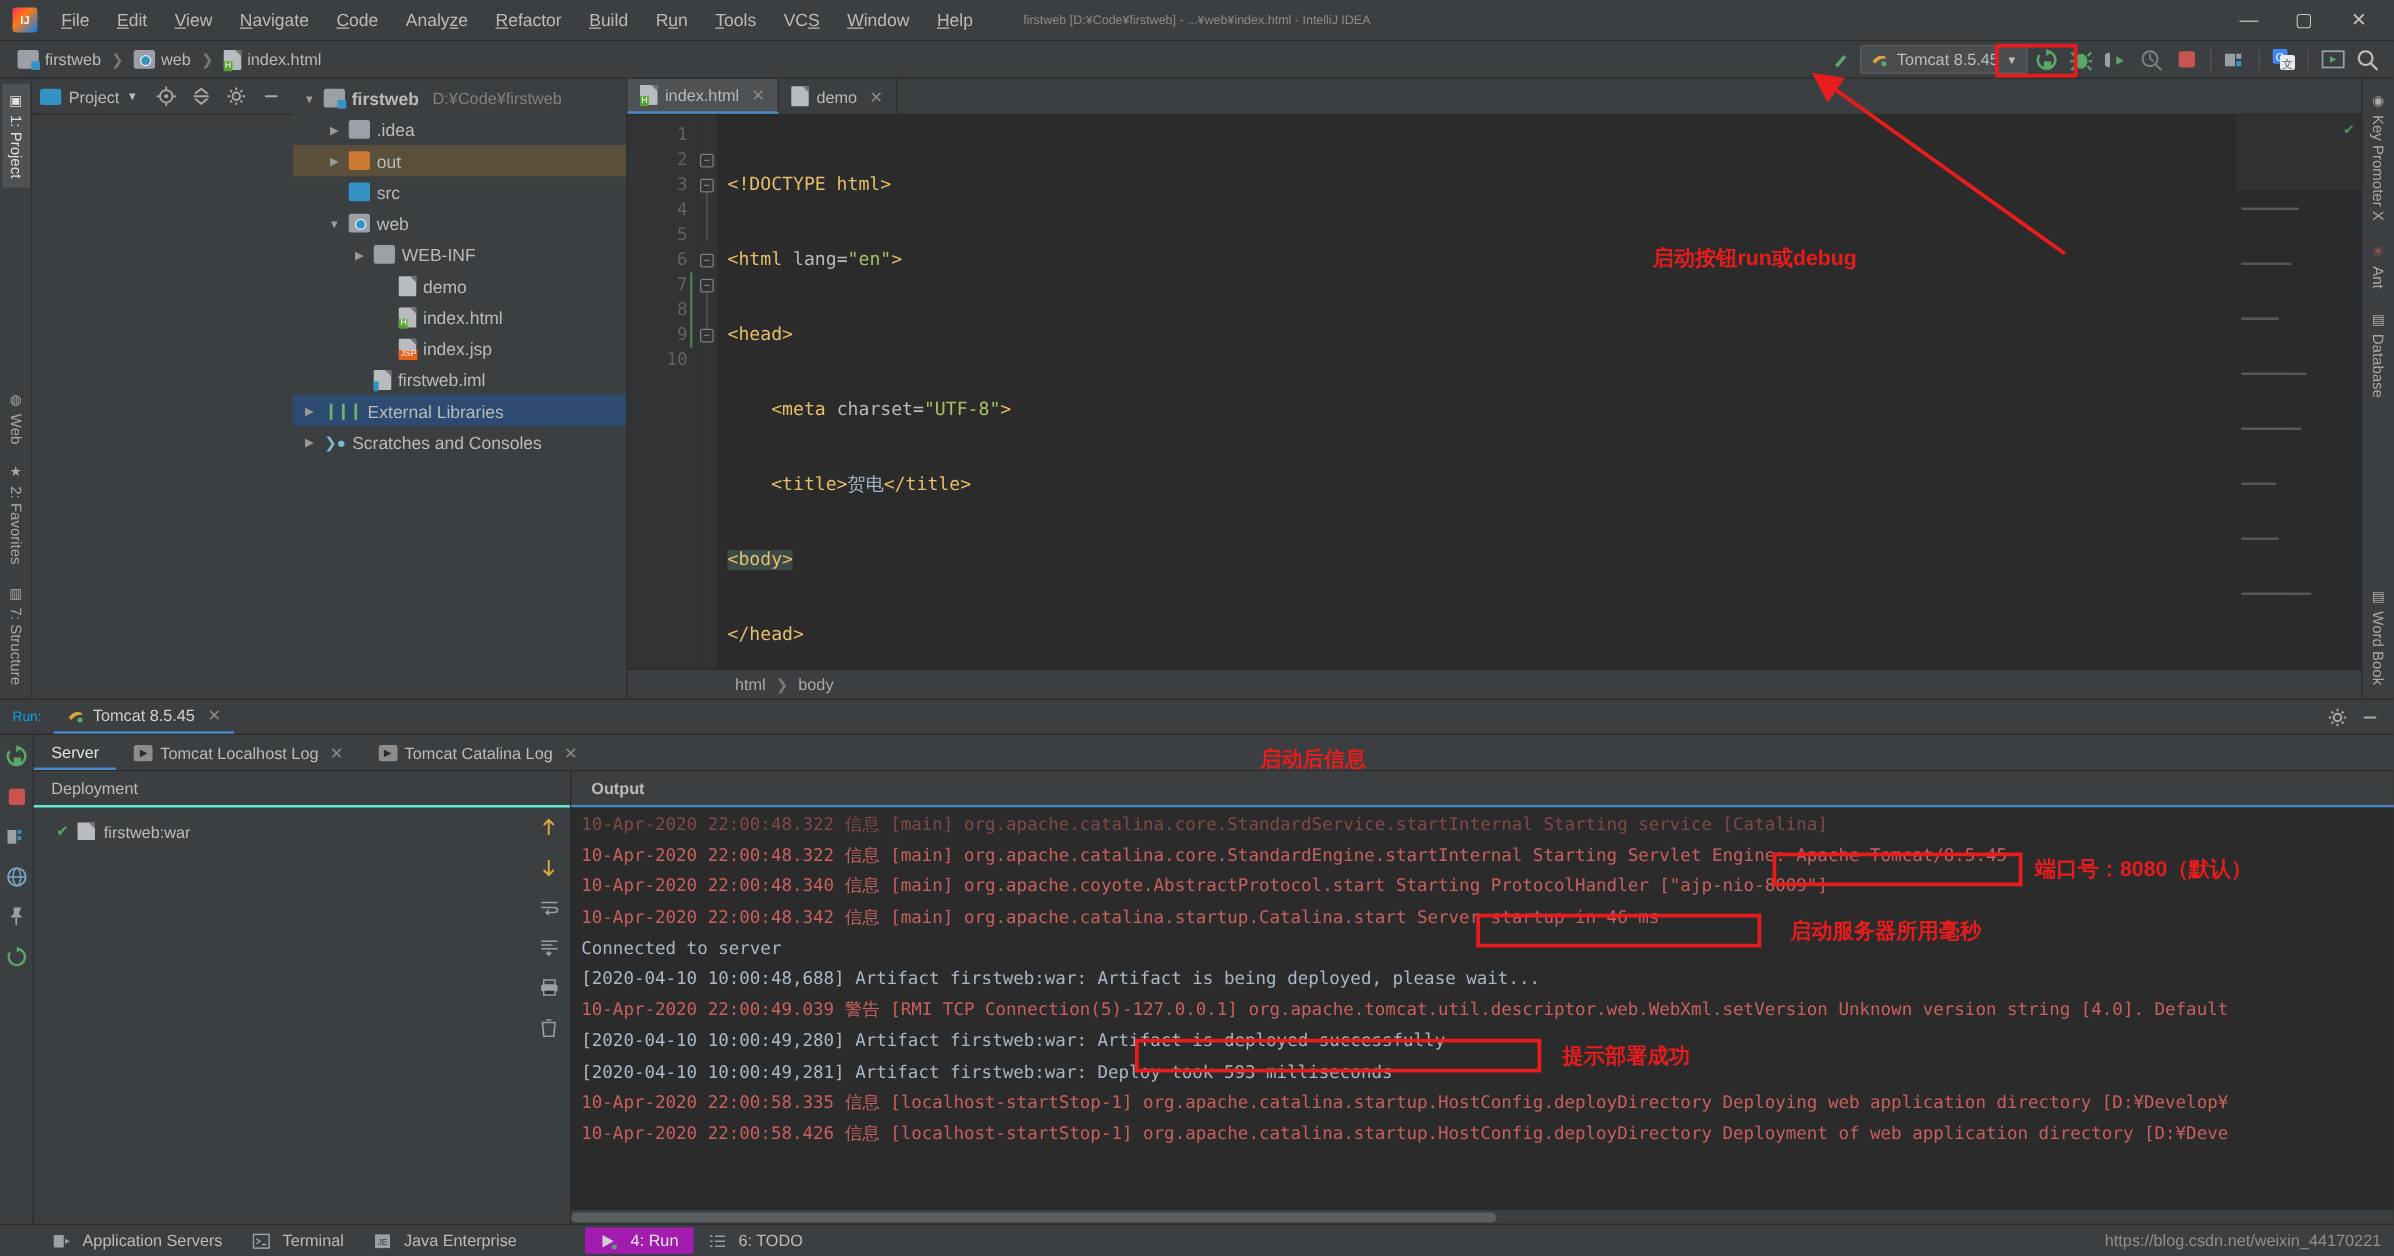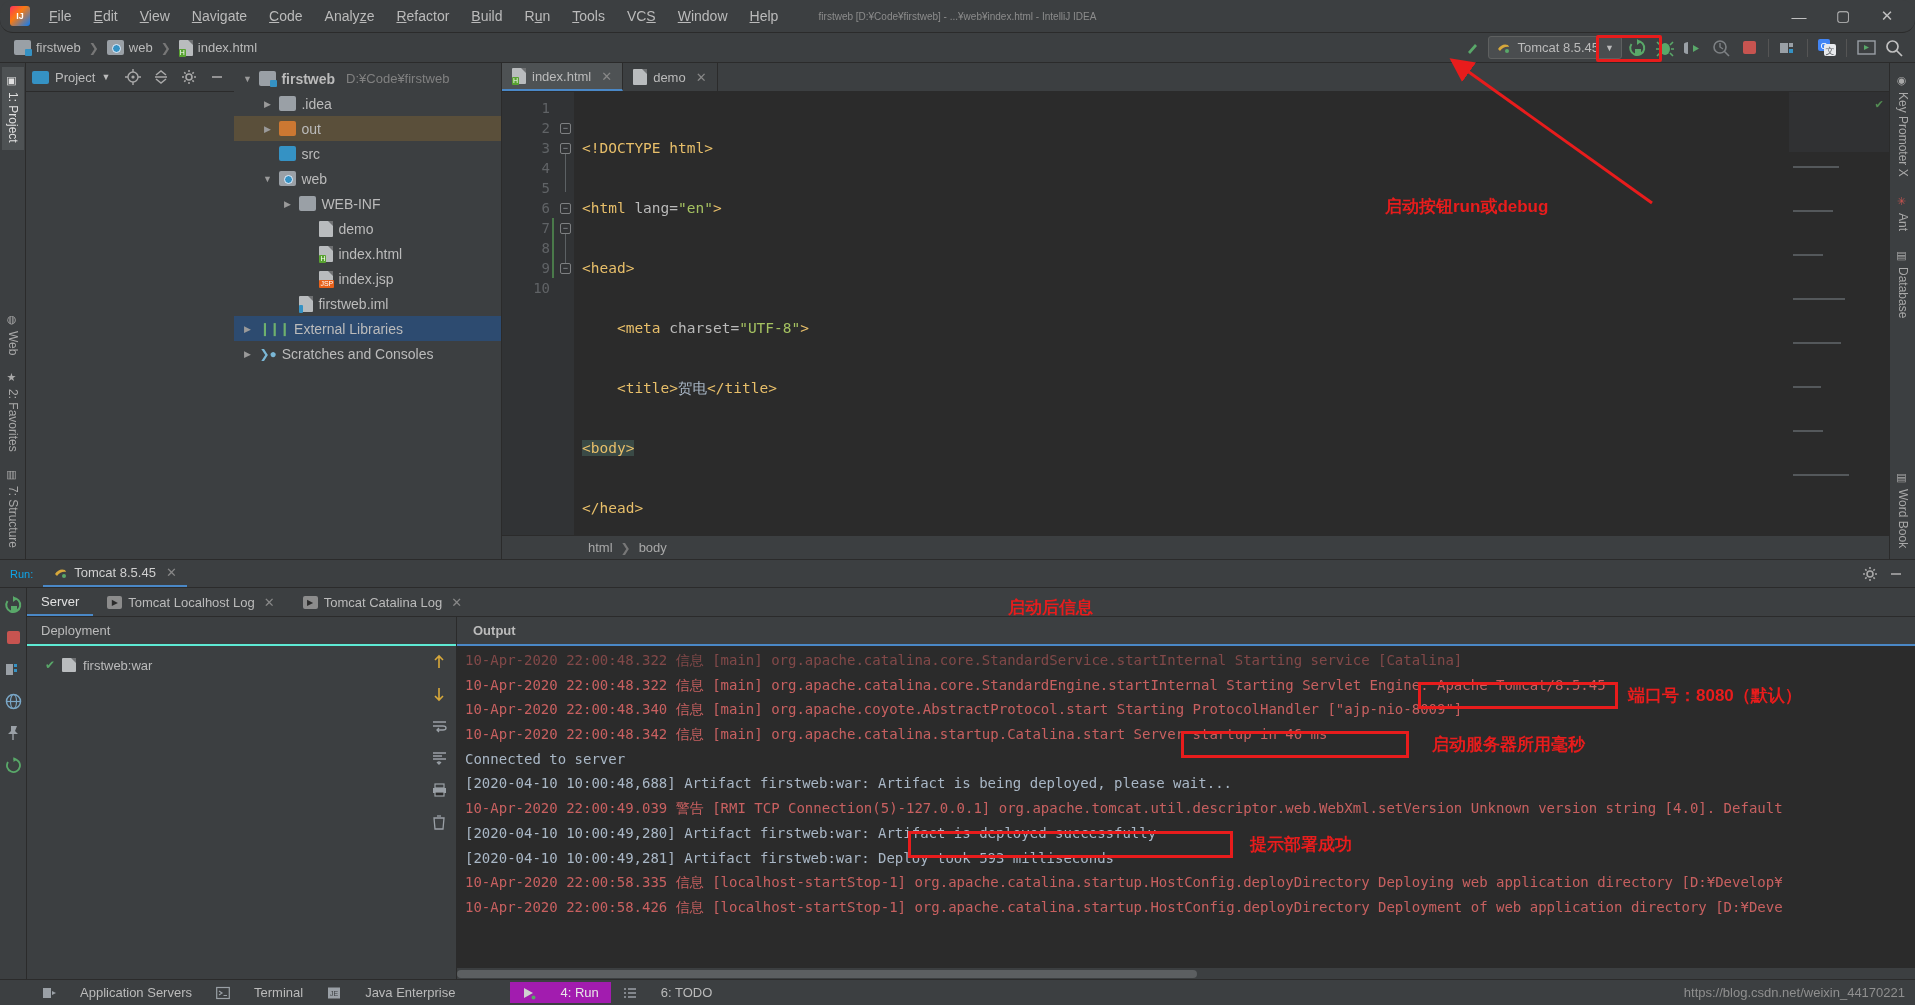--- a/index.html
+++ b/index.html
@@ -9,21 +9,21 @@
     font-family: "Liberation Sans", sans-serif;
     font-size: 13px;
     color: #bbbbbb;
     overflow: hidden;
   }
   .app { position: relative; width: 1915px; height: 1005px; display: flex; flex-direction: column; }
 
   
   .titlebar {
     height: 33px; background: #3c3f41; display: flex; align-items: center;
-    border-bottom: 1px solid #2b2b2b; flex: 0 0 33px; position: relative; border-radius: 13px;
+    border-bottom: 1px solid #2b2b2b; flex: 0 0 33px; position: relative;
   }
   .ij-logo {
     width: 20px; height: 20px; margin: 0 8px 0 10px; border-radius: 3px;
     background: linear-gradient(135deg,#fe315d 0%,#f97a12 40%,#087cfa 100%);
     position: relative; flex: 0 0 20px;
   }
   .ij-logo::after {
     content: "IJ"; position: absolute; inset: 0; color: #fff; font-size: 9px;
     font-weight: bold; display: flex; align-items: center; justify-content: center;
   }
@@ -239,21 +239,21 @@
     font-family: "Liberation Sans", sans-serif; pointer-events: none; white-space: nowrap;
   }
   .annobox { position: absolute; border: 3px solid #e81c1c; pointer-events: none; }
   .arrowline { position: absolute; pointer-events: none; }
 
   
   .status {
     height: 26px; background: #3c3f41; display: flex; align-items: center; flex: 0 0 26px;
     border-top: 1px solid #2b2b2b; padding-left: 30px; gap: 0; position: relative;
   }
-  .st-item { display: flex; align-items: center; gap: 24px; padding: 3px 12px; font-size: 13px; color: #bbbbbb; }
+  .st-item { display: flex; align-items: center; gap: 10px; padding: 3px 12px; font-size: 13px; color: #bbbbbb; }
   .st-item.active { background: #a21caf; color: #e8e8e8; margin-left: 43px; }
   .watermark { position: absolute; right: 10px; color: #8f8f8f; font-size: 13px; }
 </style>
 </head>
 <body>
 
 <div class="app">
 
   <div class="titlebar">
     <div class="ij-logo"></div>
@@ -806,21 +806,21 @@
   </div>
 
   <svg class="arrowline" style="left:1440px;top:48px;width:230px;height:160px">
     <defs>
       <marker id="ah" markerWidth="9" markerHeight="9" refX="7" refY="4" orient="auto">
         <path d="M0,0 L8,4 L0,8 Z" fill="#e81c1c"></path>
       </marker>
     </defs>
     <line x1="212" y1="155" x2="12" y2="12" stroke="#e81c1c" stroke-width="3" marker-end="url(#ah)"></line>
   </svg>
-  <div class="anno" style="left:1385px;top:195px">启动按钮run或debug</div>
+  <div class="anno" style="left:1322px;top:195px">启动按钮run或debug</div>
 
   <div class="anno" style="left:1008px;top:596px">启动后信息</div>
 
   <div class="annobox" style="left:1418px;top:682px;width:200px;height:27px"></div>
   <div class="anno" style="left:1628px;top:684px">端口号：8080（默认）</div>
 
   <div class="annobox" style="left:1181px;top:731px;width:228px;height:27px"></div>
   <div class="anno" style="left:1432px;top:733px">启动服务器所用毫秒</div>
 
   <div class="annobox" style="left:908px;top:831px;width:325px;height:27px"></div>

